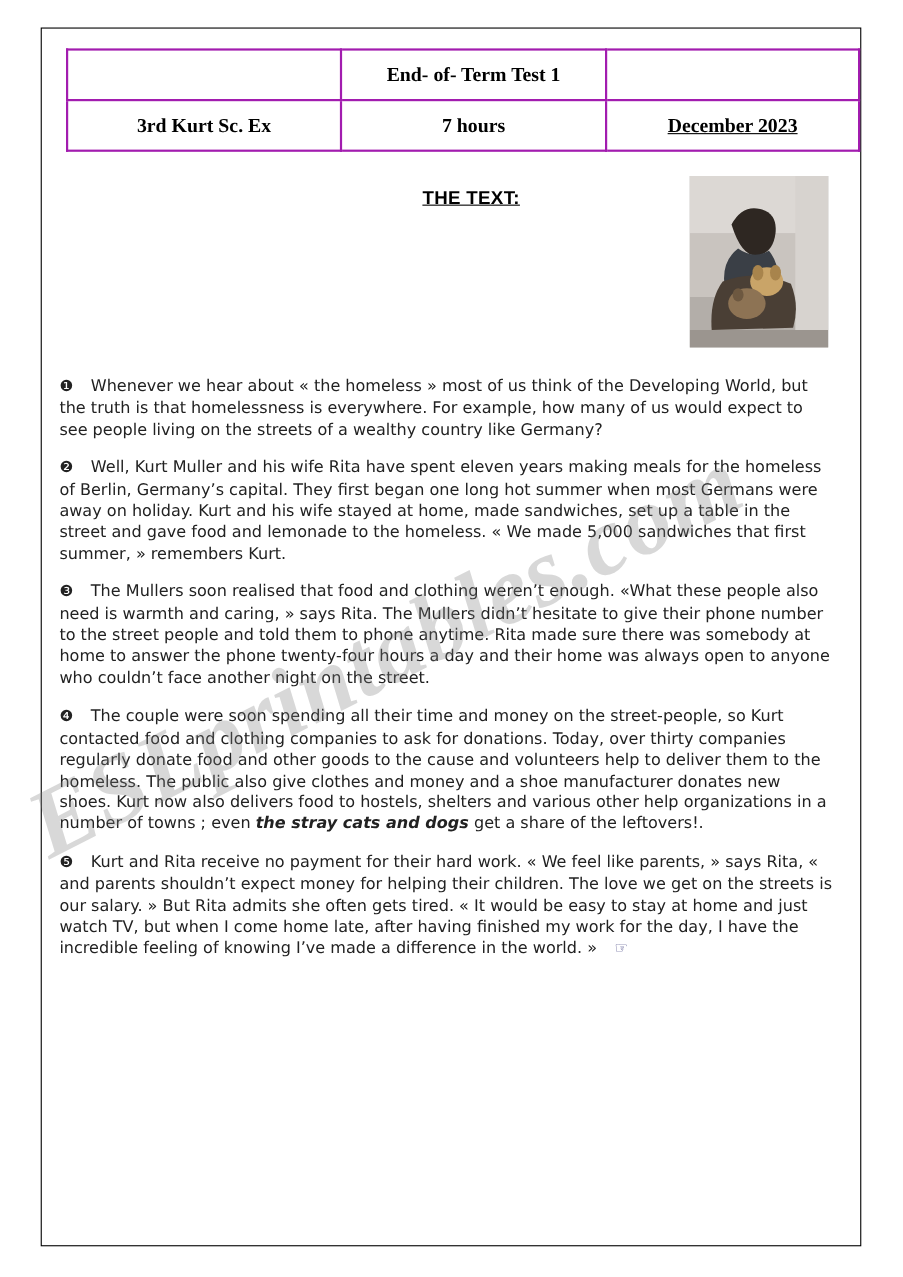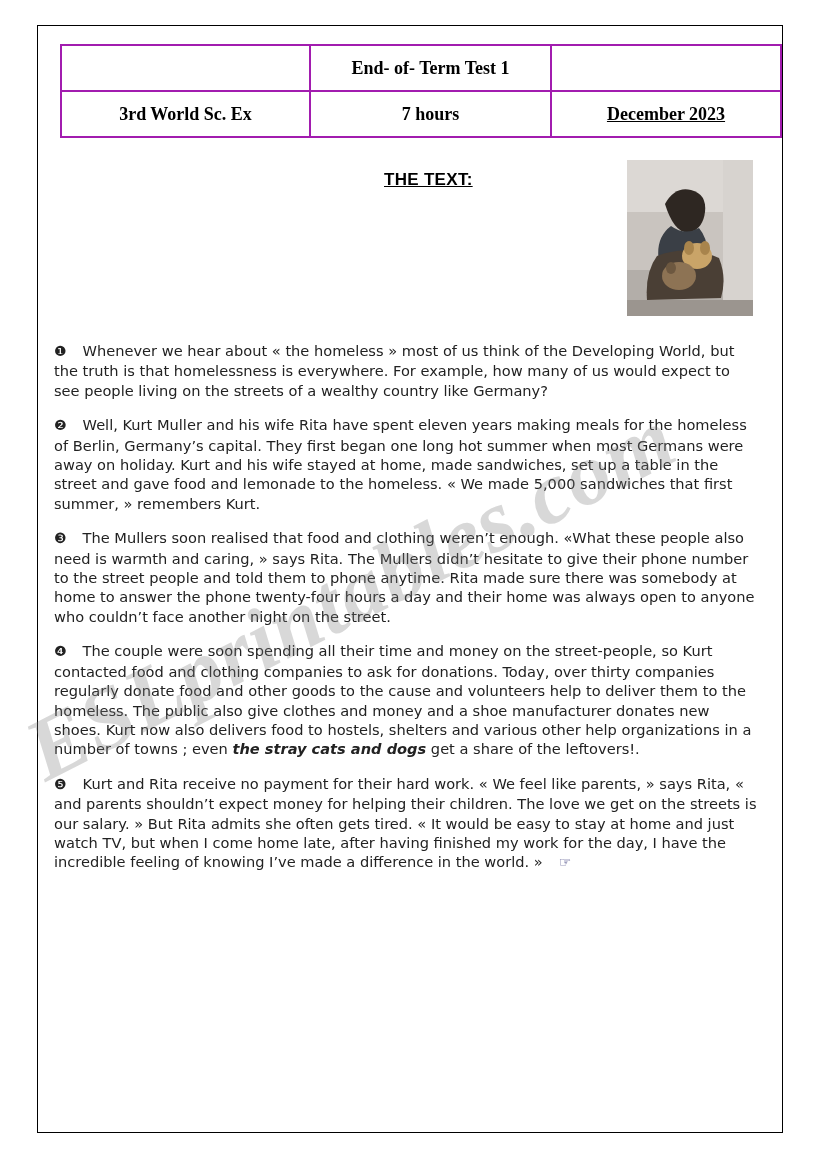--- a/index.html
+++ b/index.html
@@ -146,21 +146,21 @@
   <div class="inner">
 
     <table class="header-table">
       <tbody>
           <tr>
         <td class="col-a"></td>
         <td class="col-b">End- of- Term Test 1</td>
         <td class="col-c"></td>
       </tr>
       <tr>
-        <td class="col-a">3rd World Sc. Ex</td>
+        <td class="col-a">3rd Kurt Sc. Ex</td>
         <td class="col-b">7 hours</td>
         <td class="col-c underline-text">December 2023</td>
       </tr>
     </tbody>
       </table>
 
     <div class="text-head">
       <div class="text-title">THE TEXT:</div>
 
       <div class="photo">

